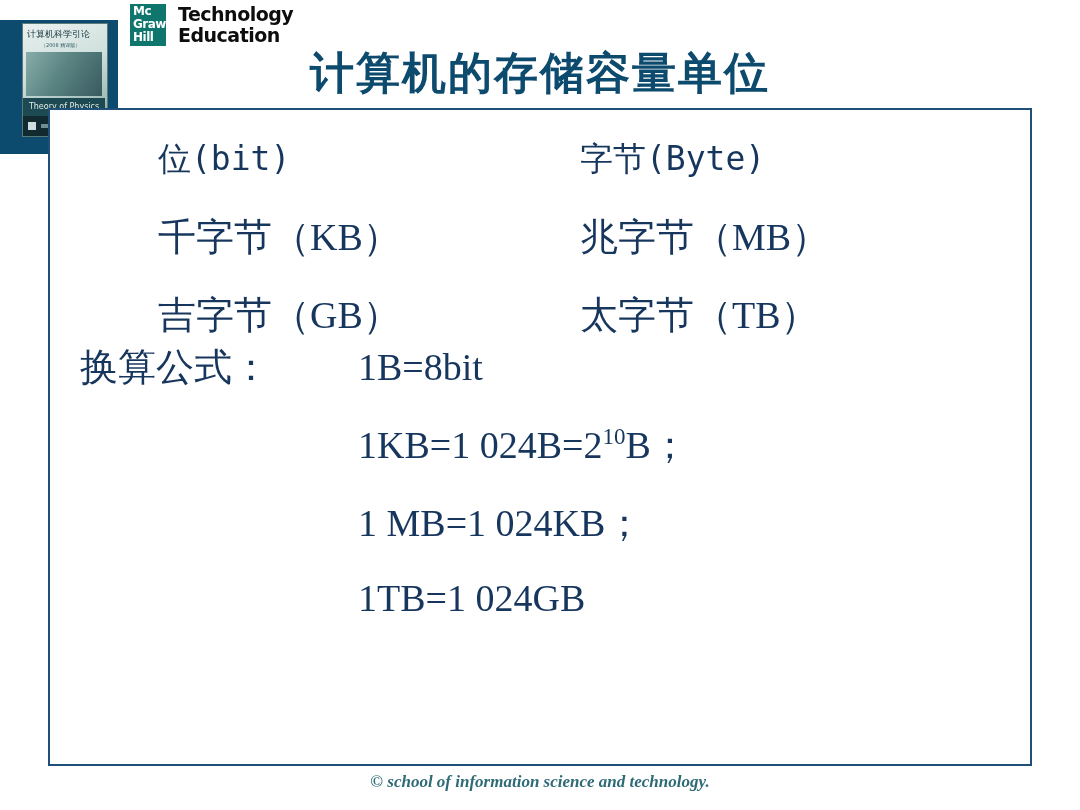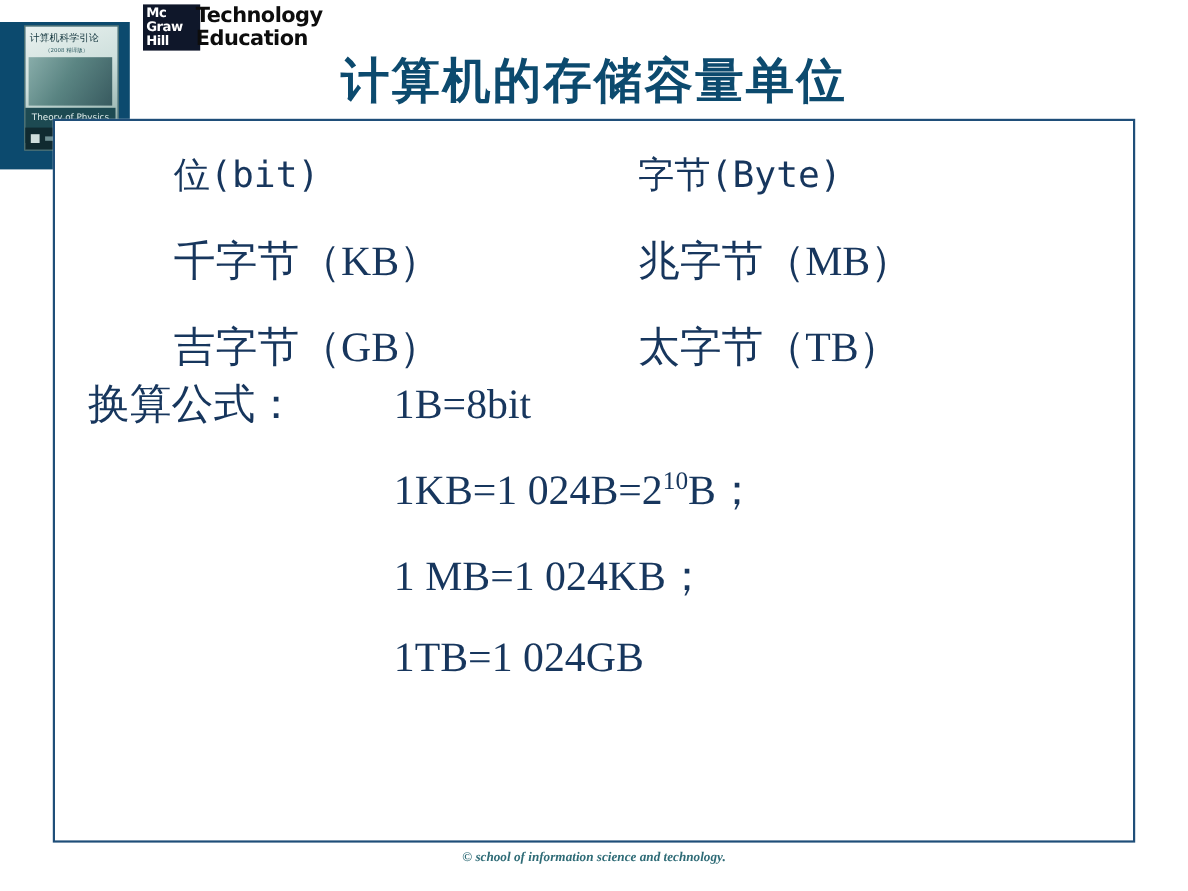--- a/index.html
+++ b/index.html
@@ -108,23 +108,23 @@
     position: absolute;
     left: 130px;
     top: 4px;
     width: 190px;
     height: 46px;
   }
   #mcgraw-logo .mark {
     position: absolute;
     left: 0;
     top: 0;
-    width: 52px;
+    width: 36px;
     height: 42px;
-    background: #0f172a;
+    background: #0f766e;
     color: #ffffff;
     font-family: "DejaVu Sans", sans-serif;
     font-weight: bold;
     font-size: 12px;
     line-height: 13px;
     text-align: left;
     padding: 1px 0 0 3px;
     box-sizing: border-box;
     letter-spacing: -0.5px;
   }
@@ -226,21 +226,21 @@
   #footer-note {
     position: absolute;
     left: 0;
     top: 772px;
     width: 1080px;
     text-align: center;
     color: #2e6b76;
     font-family: "Liberation Serif", serif;
     font-style: italic;
     font-weight: bold;
-    font-size: 12px;
+    font-size: 17px;
     white-space: nowrap;
   }
 </style>
 </head>
 <body>
 
 <div id="book-cover">
   <div class="cover-inner">
     <div class="cover-title">计算机科学引论</div>
     <div class="cover-sub">（2008 精译版）</div>

